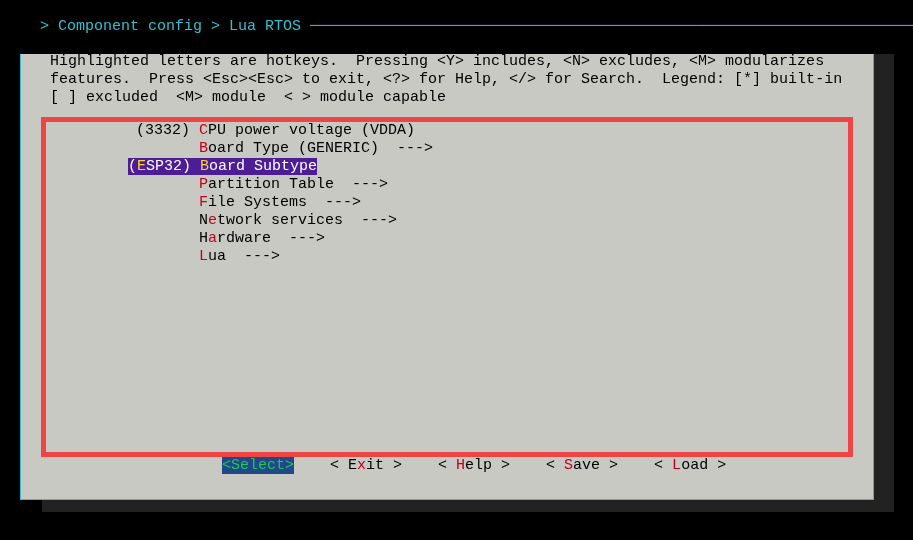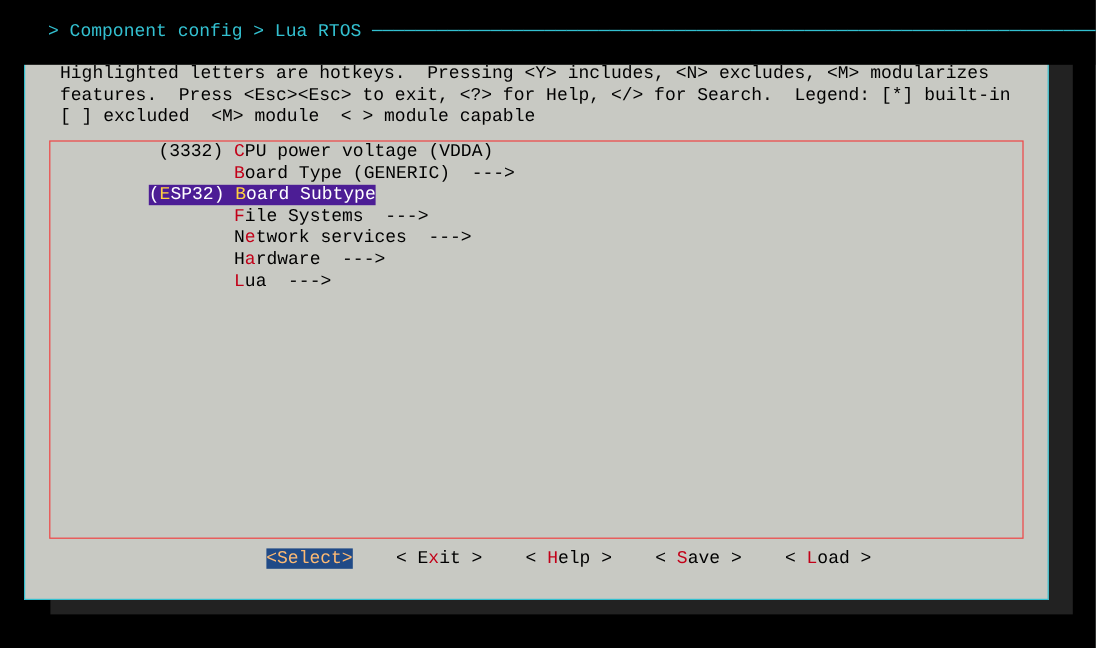--- a/index.html
+++ b/index.html
@@ -65,21 +65,21 @@
     padding: 2px 20px 2px 20px;
     white-space: pre;
     margin-top: 6px;
   }
   .menu-box {
     position: absolute;
     top: 108px;
     left: 20px;
     right: 20px;
     height: 330px;
-    border: 1px solid #ef4444;
+    border: 5px solid #ef4444;
     background: #c8c9c3;
   }
   .menu-line {
     white-space: pre;
     padding-left: 90px;
     color: #000;
   }
   .sel-bg {
     background: #4c1d95;
     color: #fff;
@@ -103,21 +103,21 @@
     white-space: pre;
   }
   .btn.selected {
     background: #204a87;
     color: #33c0d0;
   }
   .btn .inner {
     color: #000;
   }
   .btn.selected .inner {
-    color: #fdba74;
+    color: #22c55e;
   }
   .sep {
     display: inline;
     white-space: pre;
   }
 </style>
 </head>
 <body>
 
 <div class="terminal">
@@ -135,20 +135,21 @@
 <span> Arrow keys navigate the menu.  &lt;Enter&gt; selects submenus ---&gt; (or empty submenus ----).</span>
 <span> Highlighted letters are hotkeys.  Pressing &lt;Y&gt; includes, &lt;N&gt; excludes, &lt;M&gt; modularizes</span>
 <span> features.  Press &lt;Esc&gt;&lt;Esc&gt; to exit, &lt;?&gt; for Help, &lt;/&gt; for Search.  Legend: [*] built-in</span>
 <span> [ ] excluded  &lt;M&gt; module  &lt; &gt; module capable</span>
     </div>
 
     <div class="menu-box">
       <div class="menu-line"><span>(3332) </span><span class="hotkey">C</span><span>PU power voltage (VDDA)</span></div>
       <div class="menu-line"><span>       </span><span class="hotkey">B</span><span>oard Type (GENERIC)  ---&gt;</span></div>
       <div style="padding-left:82px;"><span class="sel-bg">(<span class="hotkey">E</span>SP32) <span class="hotkey">B</span><span>oard Subtype</span></span></div>
+      <div class="menu-line"><span>       </span><span class="hotkey">P</span><span>artition Table  ---&gt;</span></div>
       <div class="menu-line"><span>       </span><span class="hotkey">F</span><span>ile Systems  ---&gt;</span></div>
       <div class="menu-line"><span>       N</span><span class="hotkey">e</span><span>twork services  ---&gt;</span></div>
       <div class="menu-line"><span>       H</span><span class="hotkey">a</span><span>rdware  ---&gt;</span></div>
       <div class="menu-line"><span>       </span><span class="hotkey">L</span><span>ua  ---&gt;</span></div>
     </div>
 
     <div class="button-row">
       <span class="btn selected"><span class="inner">&lt;Select&gt;</span></span><span class="sep">    </span><span class="btn"><span class="inner">&lt; E</span><span class="hotkey">x</span><span class="inner">it &gt;</span></span><span class="sep">    </span><span class="btn"><span class="inner">&lt; </span><span class="hotkey">H</span><span class="inner">elp &gt;</span></span><span class="sep">    </span><span class="btn"><span class="inner">&lt; </span><span class="hotkey">S</span><span class="inner">ave &gt;</span></span><span class="sep">    </span><span class="btn"><span class="inner">&lt; </span><span class="hotkey">L</span><span class="inner">oad &gt;</span></span>
     </div>
 

